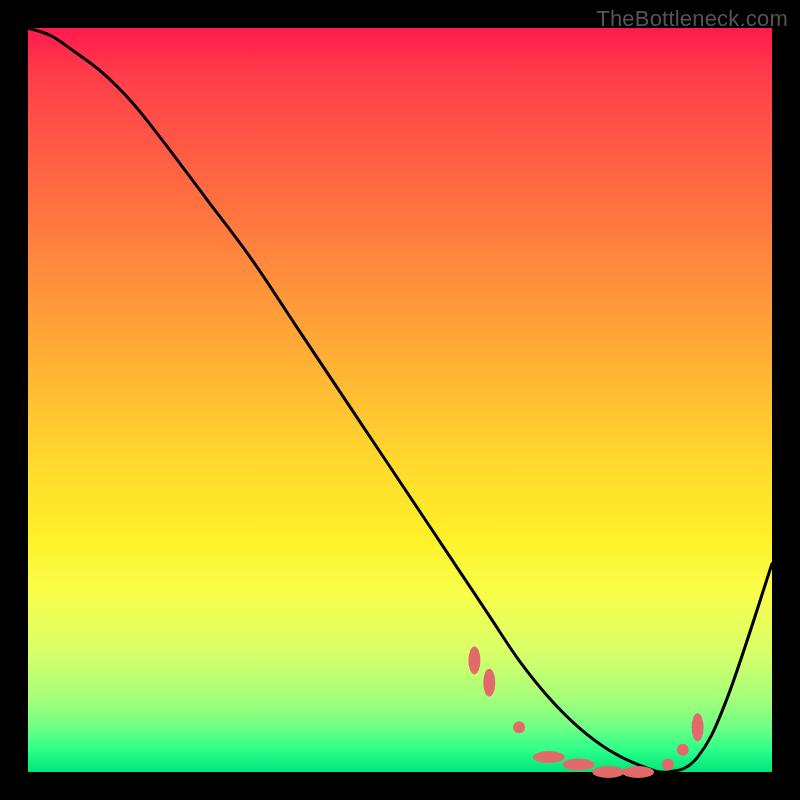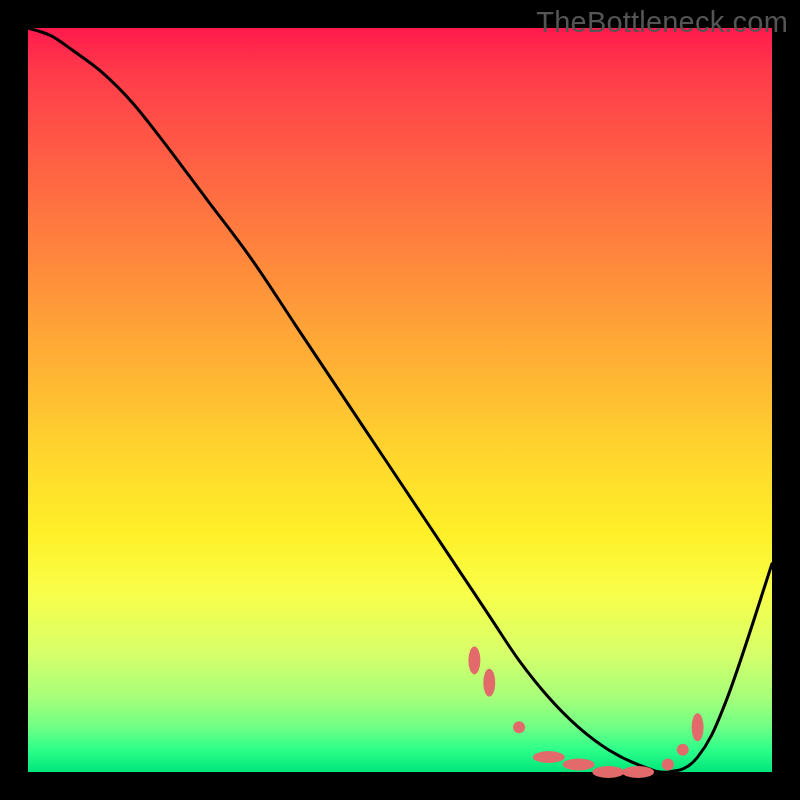--- a/index.html
+++ b/index.html
@@ -15,21 +15,21 @@
     position: relative;
     width: 800px;
     height: 800px;
     background: #000;
   }
   .watermark {
     position: absolute;
     top: 6px;
     right: 12px;
     color: #555;
-    font-size: 29px;
+    font-size: 22px;
     font-weight: 500;
     letter-spacing: 0.2px;
     z-index: 10;
   }
   .plot {
     position: absolute;
     left: 28px;
     top: 28px;
     width: 744px;
     height: 744px;

